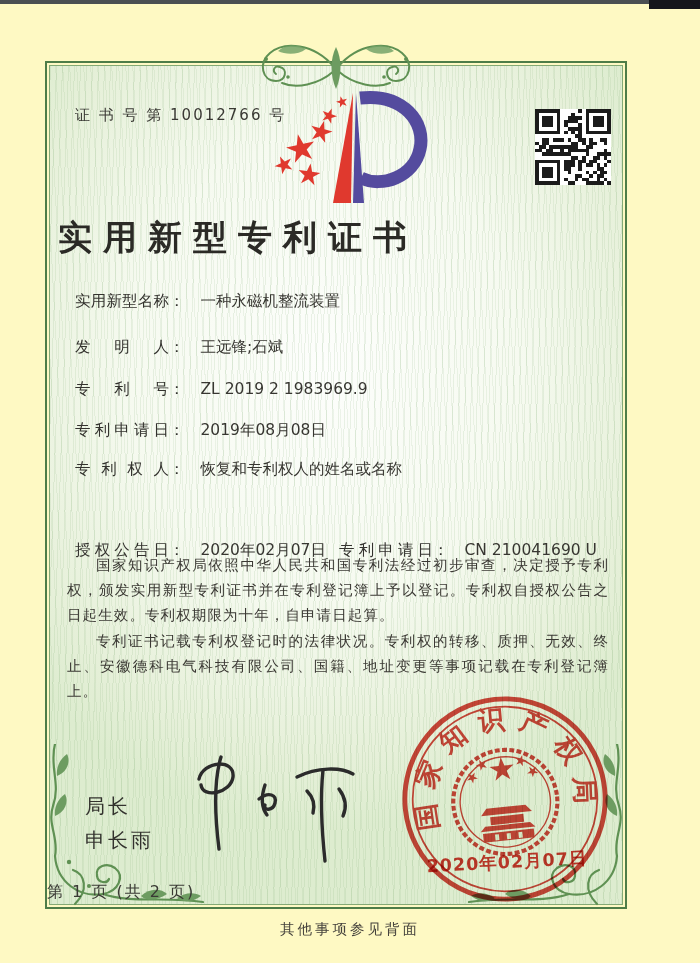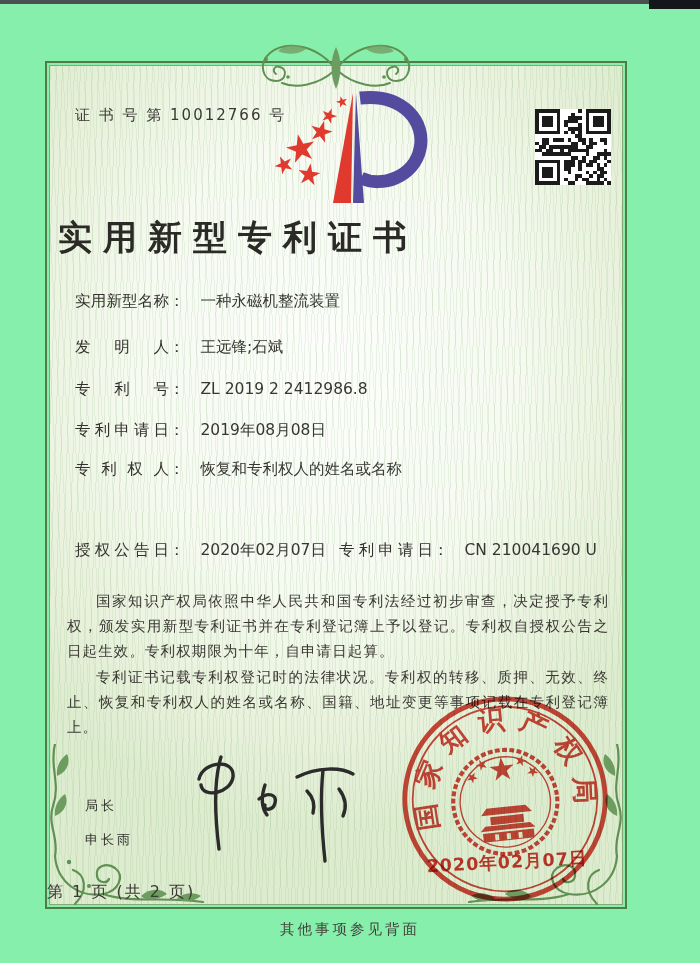--- a/index.html
+++ b/index.html
@@ -1,16 +1,16 @@
 <!DOCTYPE html>
 <html><head>
 <meta charset="utf-8">
 <style>
   html,body{margin:0;padding:0;background:#9a9a9a;}
-  .page{position:relative;width:700px;height:963px;background:#86efac;overflow:hidden;
+  .page{position:relative;width:700px;height:963px;background:#fef9c3;overflow:hidden;
         font-family:"DejaVu Sans","Liberation Sans",sans-serif;color:#33322e;}
   
   .scan-strip{position:absolute;top:0;left:0;width:700px;height:4px;background:#4a4f52;}
   .scan-mark{position:absolute;top:0;left:649px;width:51px;height:9px;background:#15161a;}
   
   .frame{position:absolute;left:45px;top:61px;width:578px;height:844px;border:2px solid #4e7d48;}
   .frame-inner{position:absolute;inset:2px;border:1px solid #83a976;
     background:
       repeating-linear-gradient(92deg, rgba(124,170,112,0.15) 0 1px, rgba(0,0,0,0) 1px 6px),
       repeating-linear-gradient(87deg, rgba(124,170,112,0.12) 0 1px, rgba(0,0,0,0) 1px 7px),
@@ -24,25 +24,25 @@
   .logo{position:absolute;left:220px;top:26px;width:175px;height:120px;}
   .qr{position:absolute;left:488px;top:46px;width:76px;height:76px;background:#fff;}
   .title{position:absolute;left:0;top:152px;width:100%;font-size:34px;
          font-weight:600;letter-spacing:11px;text-indent:11px;color:#2b2a26;
          font-family:"DejaVu Serif","Liberation Serif",serif;}
   .row{position:absolute;left:28px;right:10px;height:22px;font-size:15.5px;line-height:22px;white-space:nowrap;}
   .flabel{display:inline-block;width:94px;text-align:justify;text-align-last:justify;vertical-align:top;}
   .colon{display:inline-block;vertical-align:top;}
   .fvalue{display:inline-block;margin-left:16px;vertical-align:top;white-space:pre-wrap;color:#373631;}
   .pair2{position:absolute;left:264px;top:0;white-space:nowrap;}
-  .body-text{position:absolute;left:20px;top:526px;width:542px;font-size:14.5px;line-height:25.2px;
+  .body-text{position:absolute;left:20px;top:491px;width:542px;font-size:14.5px;line-height:25.2px;
     letter-spacing:1.1px;text-align:justify;color:#3a3833;
-    font-family:Liberation Serif, serif;}
+    font-family:Liberation Mono, monospace;}
   .body-text p{margin:0;text-indent:2em;}
-  .director{position:absolute;left:38px;top:726px;font-size:13px;line-height:34px;letter-spacing:3px;color:#33322e;}
+  .director{position:absolute;left:38px;top:726px;font-size:20px;line-height:34px;letter-spacing:3px;color:#33322e;}
   .signature{position:absolute;left:122px;top:678px;width:210px;height:135px;}
   .seal{position:absolute;left:350px;top:628px;width:216px;height:216px;transform:rotate(-6deg);
         opacity:0.93;mix-blend-mode:multiply;}
   .seal-date{position:absolute;left:358px;top:787px;width:204px;text-align:center;font-size:17.5px;
        letter-spacing:1px;color:#d43a2f;font-weight:bold;transform:rotate(-3deg);mix-blend-mode:multiply;}
   .page-info{position:absolute;left:0;top:819px;width:100%;font-size:16px;
        letter-spacing:2px;color:#3a3934;}
   .back-note{position:absolute;left:0;top:920px;width:700px;text-align:center;font-size:14.5px;
        letter-spacing:3px;color:#45423c;font-family:"DejaVu Serif","Liberation Serif",serif;}
   svg{display:block;}
@@ -352,36 +352,36 @@
 
     <div class="title">实用新型专利证书</div>
 
     <div class="row" style="top:227px">
       <span class="flabel">实用新型名称</span><span class="colon">：</span><span class="fvalue">一种永磁机整流装置</span>
     </div>
     <div class="row" style="top:273px">
       <span class="flabel">发 明 人</span><span class="colon">：</span><span class="fvalue">王远锋;石斌</span>
     </div>
     <div class="row" style="top:315px">
-      <span class="flabel">专 利 号</span><span class="colon">：</span><span class="fvalue">ZL 2019 2 2412986.8</span>
+      <span class="flabel">专 利 号</span><span class="colon">：</span><span class="fvalue">ZL 2019 2 1983969.9</span>
     </div>
     <div class="row" style="top:356px">
       <span class="flabel">专利申请日</span><span class="colon">：</span><span class="fvalue">2019年08月08日</span>
     </div>
     <div class="row" style="top:395px">
       <span class="flabel">专利权人</span><span class="colon">：</span><span class="fvalue">恢复和专利权人的姓名或名称</span>
     </div>
     <div class="row" style="top:476px">
       <span class="flabel">授权公告日</span><span class="colon">：</span><span class="fvalue">2020年02月07日</span>
       <span class="pair2"><span class="flabel">专利申请日</span><span class="colon">：</span><span class="fvalue">CN 210041690 U</span></span>
     </div>
 
     <div class="body-text">
       <p>国家知识产权局依照中华人民共和国专利法经过初步审查，决定授予专利权，颁发实用新型专利证书并在专利登记簿上予以登记。专利权自授权公告之日起生效。专利权期限为十年，自申请日起算。</p>
-      <p>专利证书记载专利权登记时的法律状况。专利权的转移、质押、无效、终止、恢复和专利权人的姓名或名称、国籍、地址变更等事项记载在专利登记簿上。</p>
+      <p>专利证书记载专利权登记时的法律状况。专利权的转移、质押、无效、终止、安徽德科电气科技有限公司、国籍、地址变更等事项记载在专利登记簿上。</p>
     </div>
 
     <div class="director">
       <div>局长</div>
       <div>申长雨</div>
     </div>
 
     <svg class="signature" viewBox="0 0 210 135">
       <g fill="none" stroke="#2b2b2b" stroke-width="3.4" stroke-linecap="round">
         <path d="M52,16 C44,42 46,76 50,108"></path>

